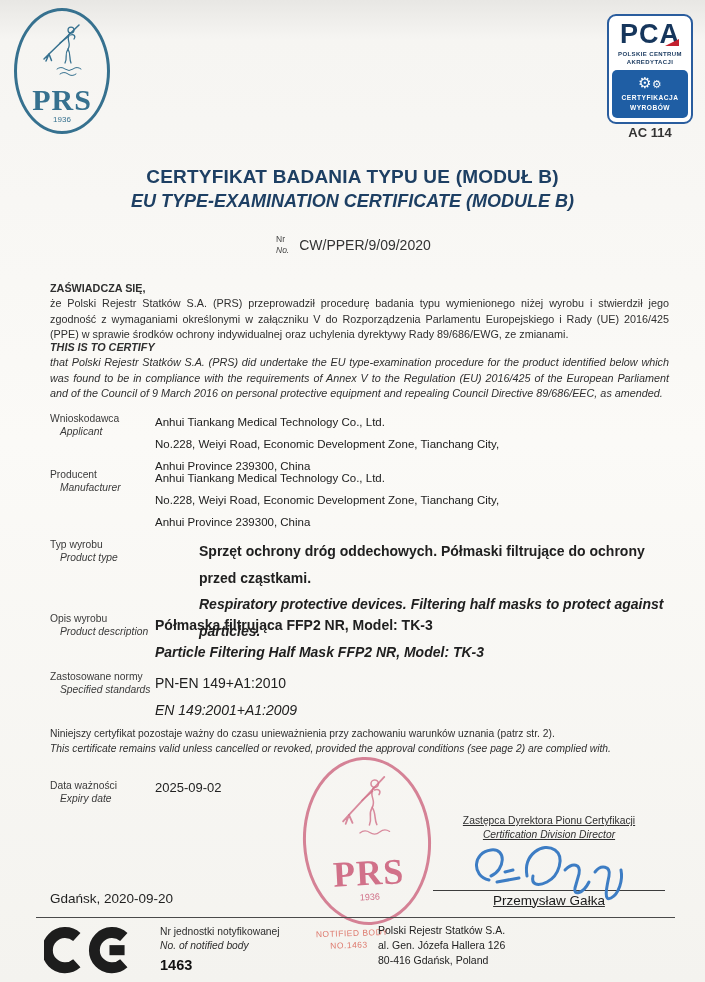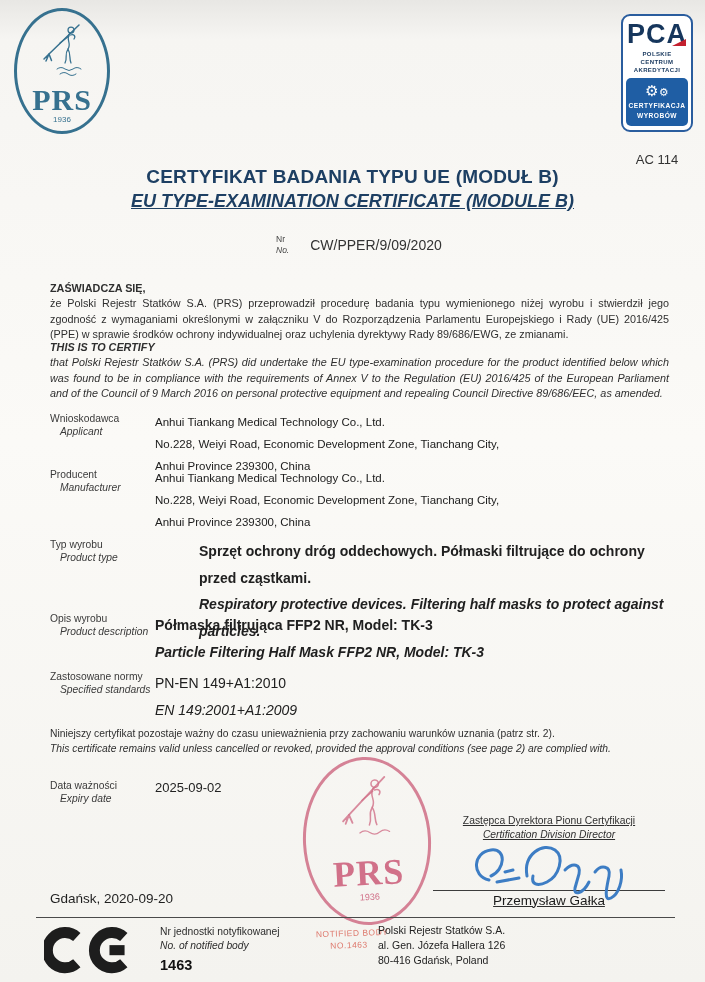--- a/index.html
+++ b/index.html
@@ -9,36 +9,36 @@
     font-family:"Liberation Sans","DejaVu Sans",sans-serif;
     color:#2e2e2e; overflow:hidden;
   }
   
   .prs-logo{position:absolute;left:14px;top:8px;width:96px;height:126px;
     border:3px solid #36718f;border-radius:50%;box-sizing:border-box;text-align:center;}
   .prs-logo svg{position:absolute;left:14px;top:6px;}
   .prs-word{position:absolute;left:0;right:0;top:72px;font-family:"Liberation Serif",serif;
     font-weight:bold;font-size:30px;color:#36718f;letter-spacing:1px;}
   .prs-year{position:absolute;left:0;right:0;top:104px;font-size:8px;color:#36718f;}
-  .pca-wrap{position:absolute;right:12px;top:14px;width:72px;text-align:center;}
+  .pca-wrap{position:absolute;right:12px;top:14px;width:86px;text-align:center;}
   .pca-badge{border:2px solid #2a5d9e;border-radius:9px;background:#ffffff;padding:5px 3px 4px;box-sizing:border-box;}
   .pca-acronym{font-size:27px;font-weight:bold;color:#16365c;letter-spacing:1px;line-height:1;position:relative;display:inline-block;}
   .pca-accent{position:absolute;right:1px;bottom:2px;width:0;height:0;
     border-left:14px solid transparent;border-bottom:7px solid #c3202e;}
   .pca-org{font-size:6px;font-weight:bold;color:#16365c;letter-spacing:.4px;line-height:1.35;margin-top:2px;}
   .pca-box{background:#1f5ea4;border-radius:5px;margin-top:4px;padding:5px 2px 5px;color:#fff;}
   .pca-gears{font-size:15px;line-height:1;color:#fff;}
   .pca-gears .g2{font-size:11px;}
   .pca-box-label{font-size:6.6px;font-weight:bold;letter-spacing:.5px;line-height:1.5;margin-top:3px;}
-  .ac-label{margin-top:20px;font-size:13px;color:#333;}
+  .ac-label{margin-top:1px;font-size:13px;color:#333;font-weight:bold;}
   
   .title-block{position:absolute;top:166px;left:0;width:100%;text-align:center;color:#1d3f63;}
   .title-pl{font-size:19px;font-weight:bold;letter-spacing:.2px;}
-  .title-en{font-size:18px;font-weight:bold;font-style:italic;margin-top:3px;text-decoration:underline;}
-  .cert-no{position:absolute;top:234px;left:276px;display:flex;gap:21px;align-items:center;}
+  .title-en{font-size:18px;font-weight:bold;font-style:italic;margin-top:3px;}
+  .cert-no{position:absolute;top:234px;left:276px;display:flex;gap:10px;align-items:center;}
   .nr-labels{font-size:8.5px;color:#444;line-height:1.25;text-align:left;}
   .nr-labels .en{font-style:italic;}
   .cert-value{font-size:14px;color:#333;}
   
   .para{position:absolute;left:50px;right:36px;font-size:10.8px;line-height:1.42;color:#2f2f2f;text-align:justify;}
   .para .ph{font-weight:bold;display:block;text-align:left;}
   .para.en{font-style:italic;}
   
   .row{position:absolute;left:50px;right:26px;display:flex;}
   .row .lbl{flex:0 0 105px;font-size:10.3px;color:#3a3a3a;line-height:1.3;}

